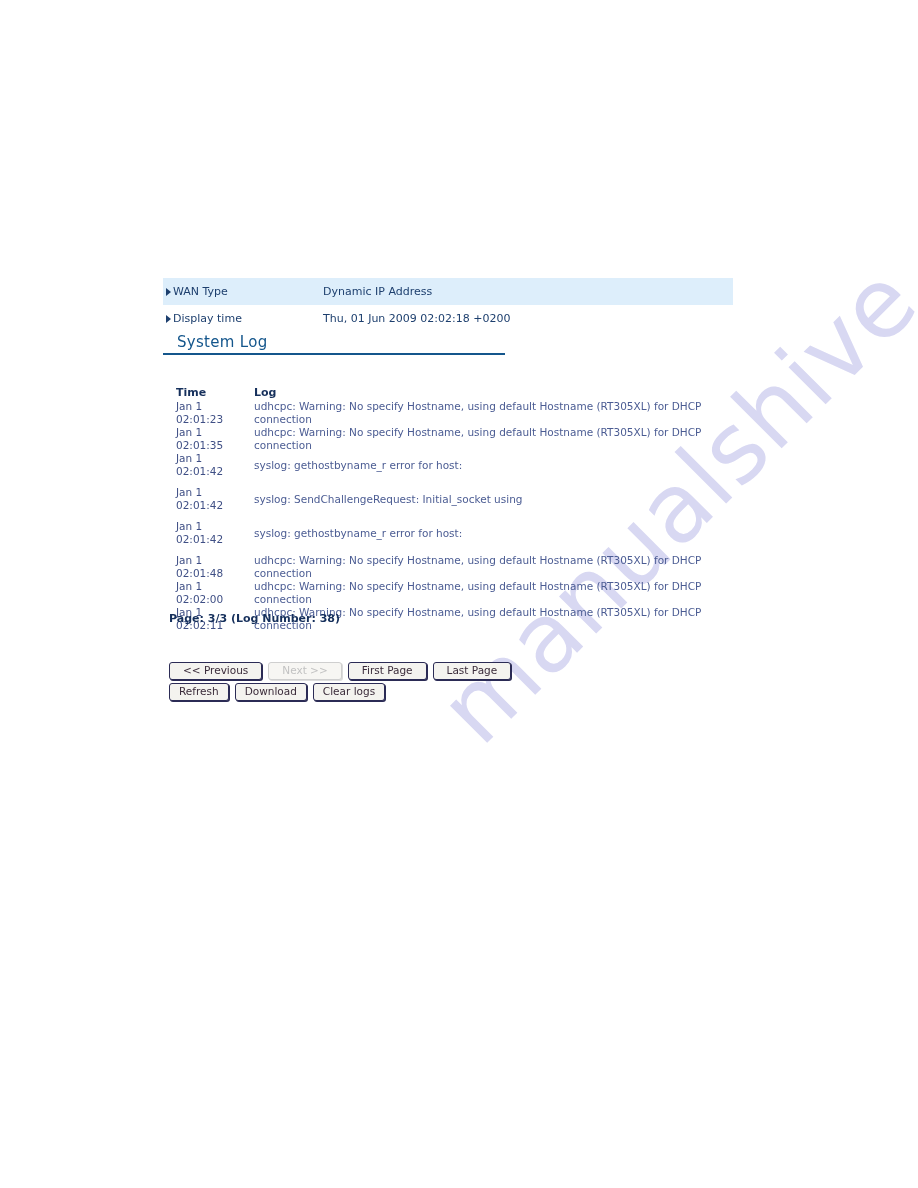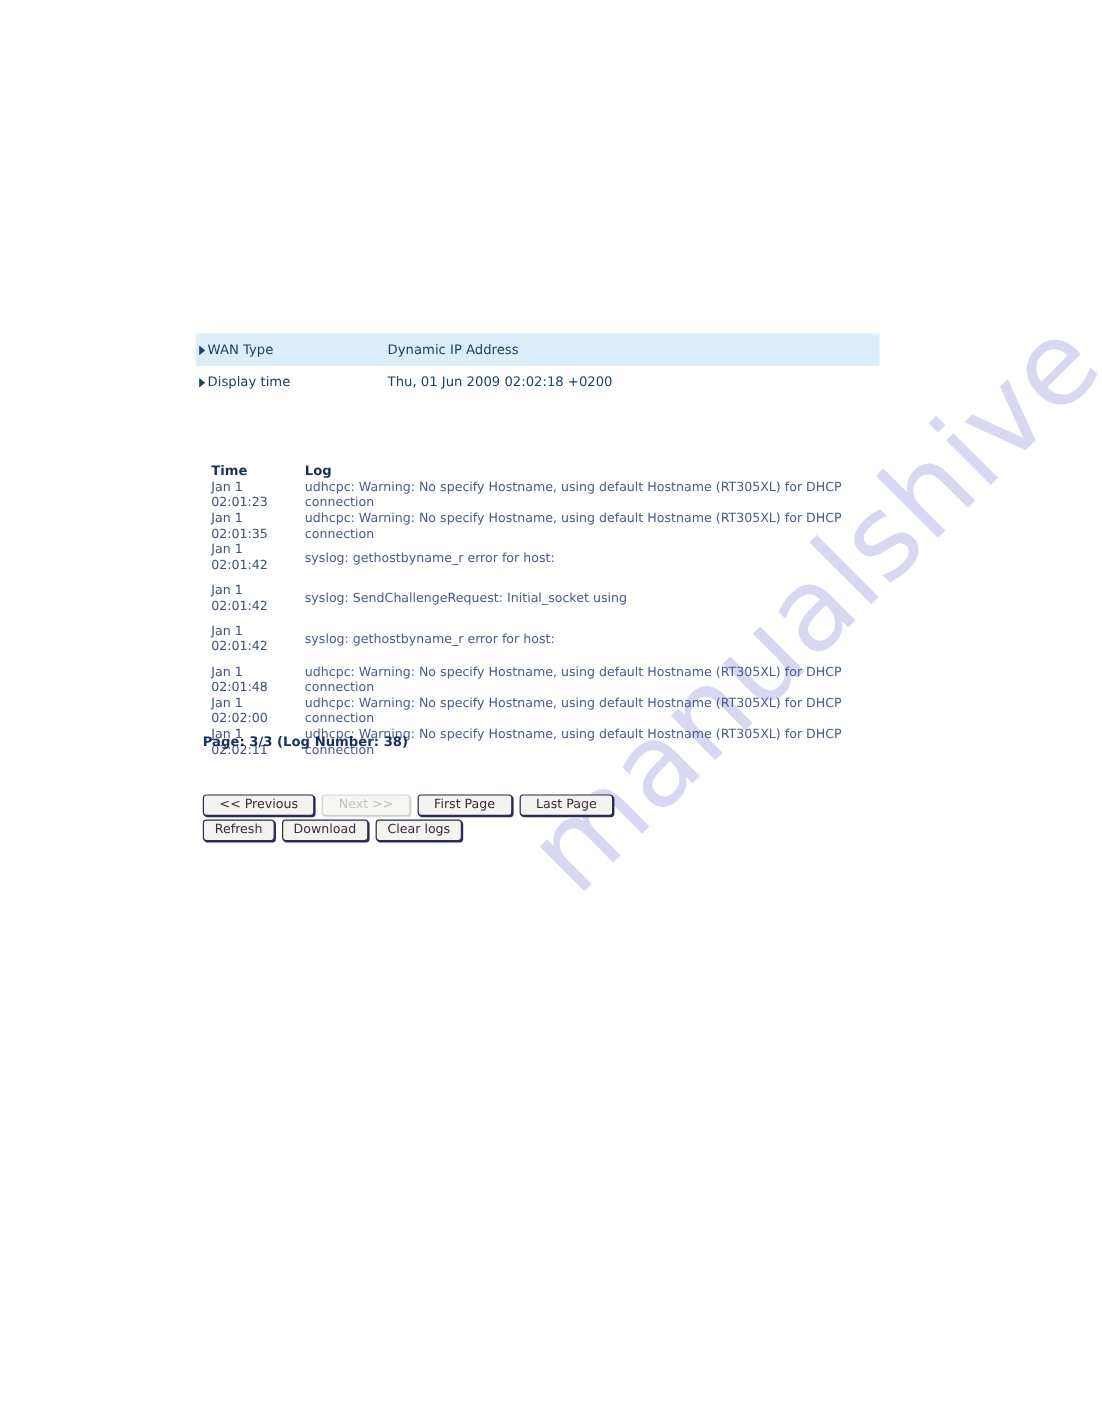--- a/index.html
+++ b/index.html
@@ -193,20 +193,21 @@
   </div>
 
   <div class="info-row" id="info-row-time">
     <div class="info-label">
       <span class="arrow-icon"></span>
       <span>Display time</span>
     </div>
     <div class="info-value">Thu, 01 Jun 2009 02:02:18 +0200</div>
   </div>
 
+  <div class="section-title" id="title-syslog">System Log</div>
 
   <table id="log-table">
     <thead>
       <tr>
         <th class="col-time">Time</th>
         <th>Log</th>
       </tr>
     </thead>
     <tbody id="log-body">
         <tr>

